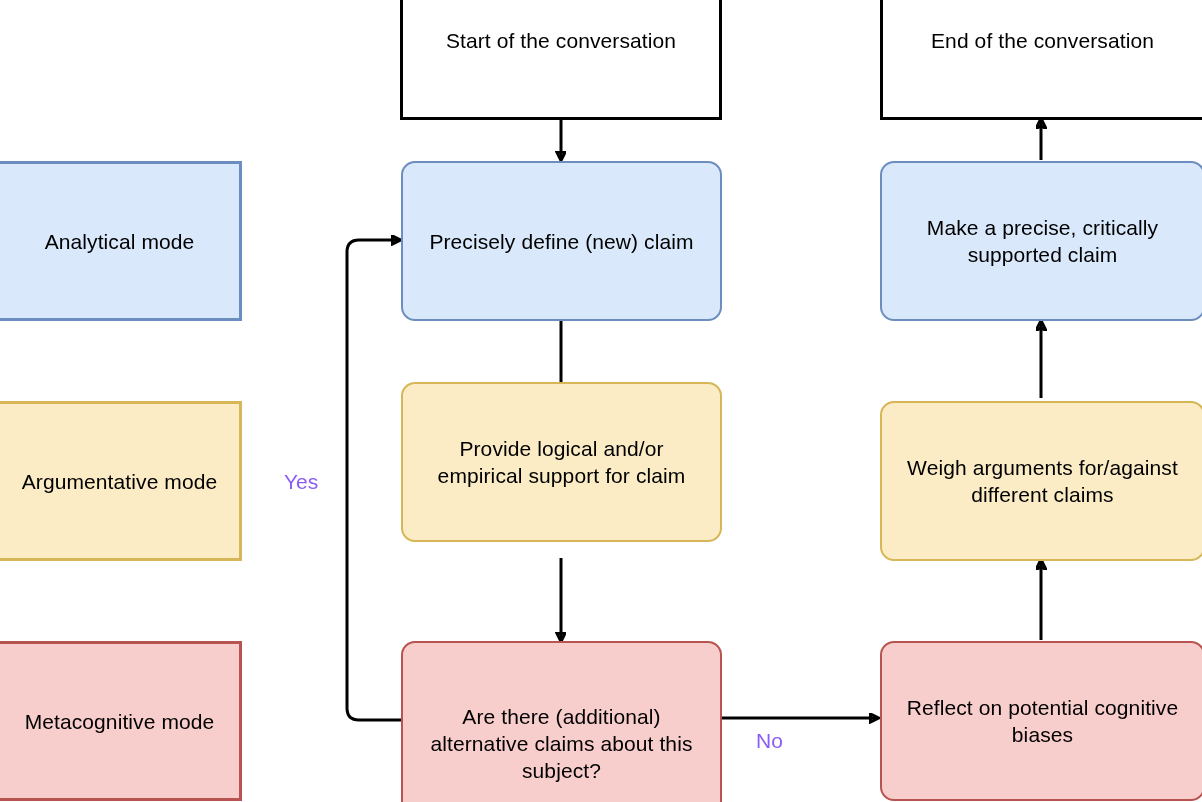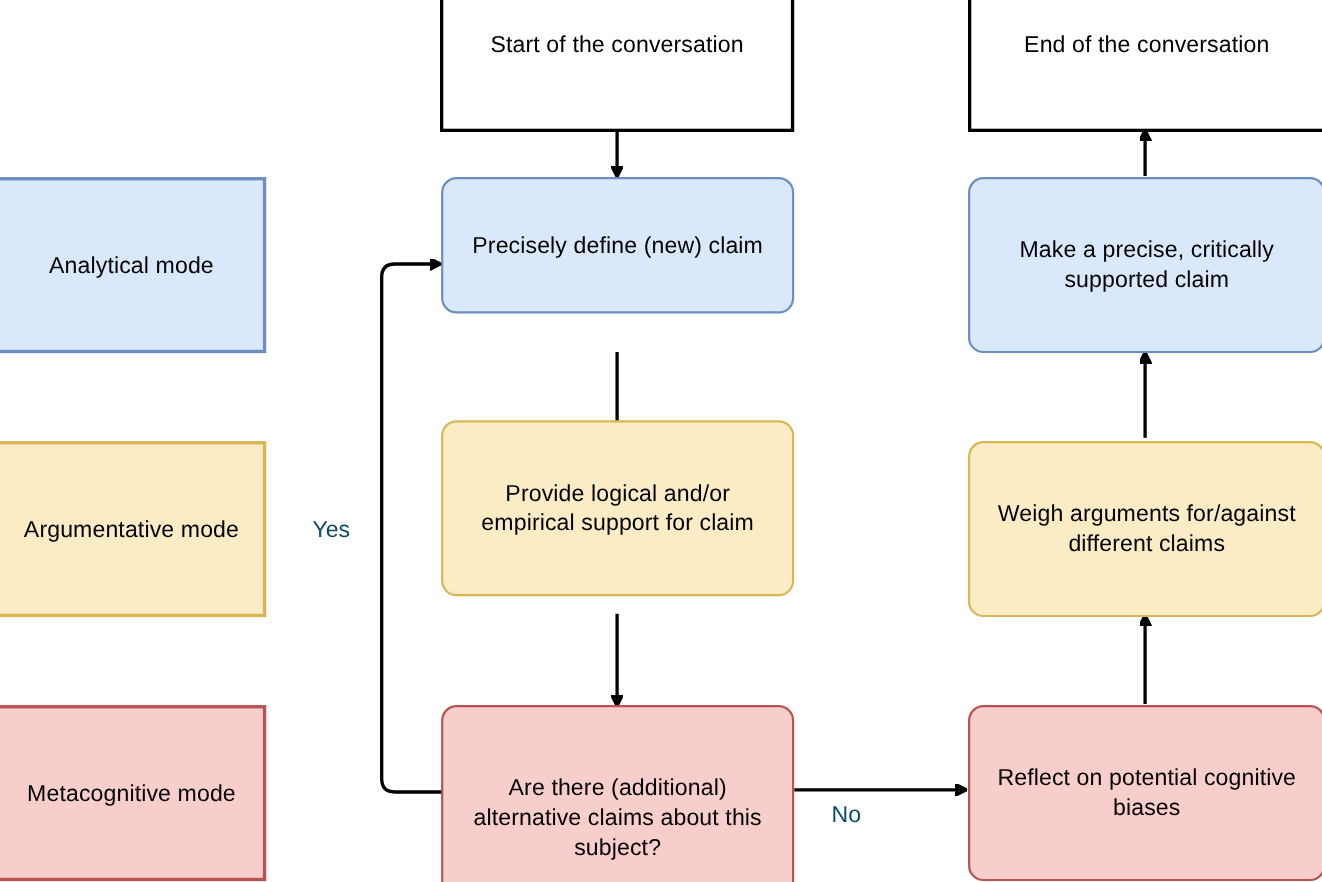--- a/index.html
+++ b/index.html
@@ -48,21 +48,21 @@
   }
   .fill-blue   { background: #dae8fc; border-color: #6c8ebf; }
   .fill-yellow { background: #fbecc6; border-color: #d6b656; }
   .fill-red    { background: #f8cecc; border-color: #b85450; }
   .fill-white  { background: #ffffff; border-color: #000000; }
 
   .edge-label {
     position: absolute;
     font-size: 21px;
     line-height: 24px;
-    color: #0c4a6e;
+    color: #8b5cf6;
     white-space: nowrap;
   }
   svg.edges {
     position: absolute;
     left: 0;
     top: 0;
     width: 1202px;
     height: 802px;
     overflow: visible;
     pointer-events: none;
@@ -113,21 +113,21 @@
   <div class="node legend fill-blue" style="left:-3px; top:161px; width:245px; height:160px;">Analytical mode</div>
 
   <div class="node legend fill-yellow" style="left:-3px; top:401px; width:245px; height:160px;">Argumentative mode</div>
 
   <div class="node legend fill-red" style="left:-3px; top:641px; width:245px; height:160px;">Metacognitive mode</div>
 
   <div class="node terminal fill-white" style="left:400px; top:-40px; width:322px; height:160px;">Start of the conversation</div>
 
   <div class="node terminal fill-white" style="left:880px; top:-40px; width:325px; height:160px;">End of the conversation</div>
 
-  <div class="node process fill-blue" style="left:401px; top:161px; width:321px; height:124px;">Precisely define (new) claim</div>
+  <div class="node process fill-blue" style="left:401px; top:161px; width:321px; height:160px;">Precisely define (new) claim</div>
 
   <div class="node process fill-yellow" style="left:401px; top:382px; width:321px; height:160px;">Provide logical and/or
 empirical support for claim</div>
 
   <div class="node process fill-red" style="left:401px; top:641px; width:321px; height:204px;">Are there (additional)
 alternative claims about this
 subject?</div>
 
   <div class="node process fill-blue" style="left:880px; top:161px; width:325px; height:160px;">Make a precise, critically
 supported claim</div>

